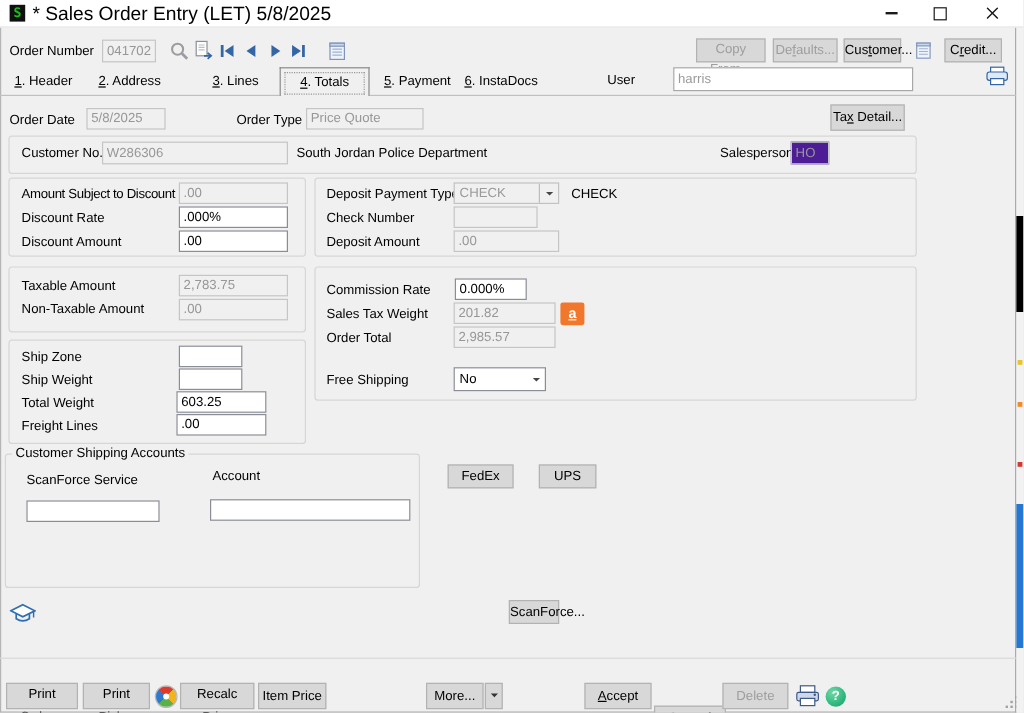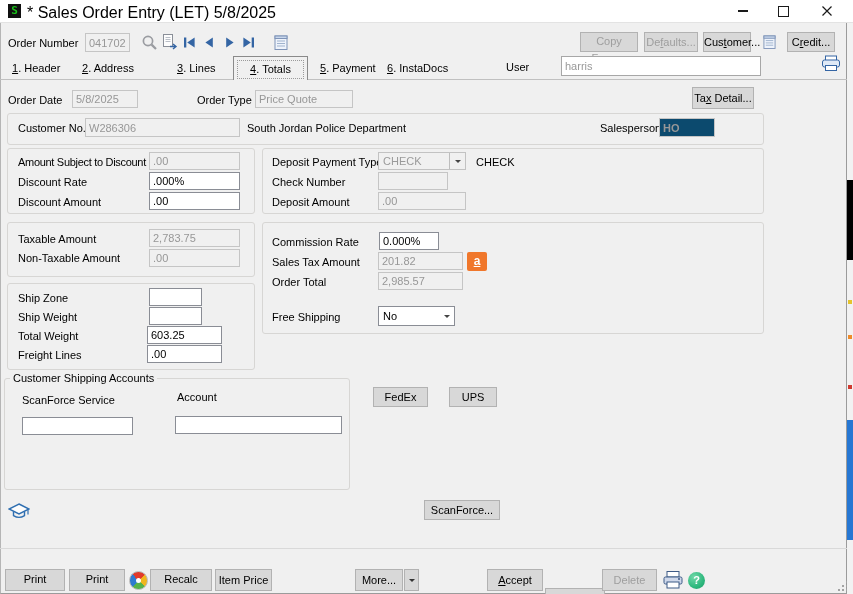--- a/index.html
+++ b/index.html
@@ -159,21 +159,21 @@
   <input class="fld dis" style="left: 72px; top: 90px; width: 66px;" value="5/8/2025">
   <span class="lbl" style="left:197px;top:94px;">Order Type</span>
   <input class="fld dis" style="left: 255px; top: 90px; width: 98px;" value="Price Quote">
   <button class="btn" style="left:692px;top:87px;width:62px;"><span>Ta</span><span class="u">x</span><span> Detail...</span></button>
 
   <div class="panel" style="left:7px;top:113px;width:755px;height:30px;"></div>
   <span class="lbl" style="left:18px;top:122px;">Customer No.</span>
   <input class="fld dis" style="left: 85px; top: 118px; width: 155px; height: 19px;" value="W286306">
   <span class="lbl" style="left:247px;top:122px;">South Jordan Police Department</span>
   <span class="lbl" style="left:600px;top:122px;">Salesperson</span>
-  <input class="fld dis" style="left: 659px; top: 118px; width: 56px; height: 19px; background: #0c4a6e; font-weight: bold;" value="HO">
+  <input class="fld dis" style="left: 659px; top: 118px; width: 32px; height: 19px; background: #4c1d95;" value="HO">
 
   <div class="panel" style="left:7px;top:148px;width:246px;height:64px;"></div>
   <span class="lbl" style="left:18px;top:156px;letter-spacing:-0.3px;">Amount Subject to Discount</span>
   <input class="fld dis right" style="left: 149px; top: 152px; width: 91px;" value=".00">
   <span class="lbl" style="left:18px;top:176px;">Discount Rate</span>
   <input class="fld right" style="left: 149px; top: 172px; width: 91px;" value=".000%">
   <span class="lbl" style="left:18px;top:196px;">Discount Amount</span>
   <input class="fld right" style="left: 149px; top: 192px; width: 91px;" value=".00">
 
   <div class="panel" style="left:7px;top:222px;width:246px;height:53px;"></div>
@@ -200,21 +200,21 @@
   </div>
   <span class="lbl dimtext" style="left:476px;top:156px;color:#000;">CHECK</span>
   <span class="lbl" style="left:272px;top:176px;">Check Number</span>
   <input class="fld dis" style="left: 378px; top: 172px; width: 70px;" value="">
   <span class="lbl" style="left:272px;top:196px;">Deposit Amount</span>
   <input class="fld dis right" style="left: 378px; top: 192px; width: 88px;" value=".00">
 
   <div class="panel" style="left:262px;top:222px;width:500px;height:110px;"></div>
   <span class="lbl" style="left:272px;top:236px;">Commission Rate</span>
   <input class="fld right" style="left: 379px; top: 232px; width: 60px;" value="0.000%">
-  <span class="lbl" style="left:272px;top:256px;">Sales Tax Amount</span>
+  <span class="lbl" style="left:272px;top:256px;">Sales Tax Weight</span>
   <input class="fld dis right" style="left: 378px; top: 252px; width: 85px;" value="201.82">
   <div class="avatax" style="left:467px;top:252px;"><span class="u">a</span></div>
   <span class="lbl" style="left:272px;top:276px;">Order Total</span>
   <input class="fld dis right" style="left: 378px; top: 272px; width: 85px;" value="2,985.57">
   <span class="lbl" style="left:272px;top:311px;">Free Shipping</span>
   <div class="combo" style="left:378px;top:306px;width:77px;height:20px;">
     <span>No</span>
     <span class="arr" style="border-left:none;"></span>
   </div>
 
@@ -228,21 +228,21 @@
   <button class="btn sm" style="left:373px;top:387px;width:55px;"><span>FedEx</span></button>
   <button class="btn sm" style="left:449px;top:387px;width:48px;"><span>UPS</span></button>
 
   <span class="icon" style="left:8px;top:502px;">
     <svg width="22" height="19" viewBox="0 0 22 19">
         <polygon points="11,2 21,7 11,12 1,7" fill="#fdfdfd" stroke="#2f6fb1" stroke-width="1.4"></polygon>
         <path d="M5.5,9.6 v4 q5.5,3.6 11,0 v-4" fill="none" stroke="#2f6fb1" stroke-width="1.4"></path>
         <line x1="20" y1="7.5" x2="20" y2="12.5" stroke="#2f6fb1" stroke-width="1.2"></line>
       </svg>
   </span>
-  <button class="btn sm" style="left:424px;top:500px;width:76px;"><span>ScanForce...</span></button>
+  <button class="btn sm" style="left:424px;top:500px;width:42px;"><span>ScanForce...</span></button>
 
   <div class="hline" style="top:548px;"></div>
   <button class="btn" style="left:5px;top:569px;width:60px;"><span>Print </span><span class="u">O</span><span>rder...</span></button>
   <button class="btn" style="left:69px;top:569px;width:56px;"><span>Print Pic</span><span class="u">k</span><span>...</span></button>
   <div class="pinwheel" style="left:129px;top:571px;"></div>
   <button class="btn" style="left:150px;top:569px;width:62px;"><span>Recalc Price</span></button>
   <button class="btn" style="left:215px;top:569px;width:57px;"><span>Item Price</span></button>
   <button class="btn" style="left:355px;top:569px;width:48px;"><span>More...</span></button>
   <button class="btn" style="left:404px;top:569px;width:15px;"><span style="display:inline-block;border:3.5px solid transparent;border-top-color:#333;vertical-align:middle;margin-top:3px;"></span></button>
   <button class="btn" style="left:487px;top:569px;width:56px;"><span></span><span class="u">A</span><span>ccept</span></button>

